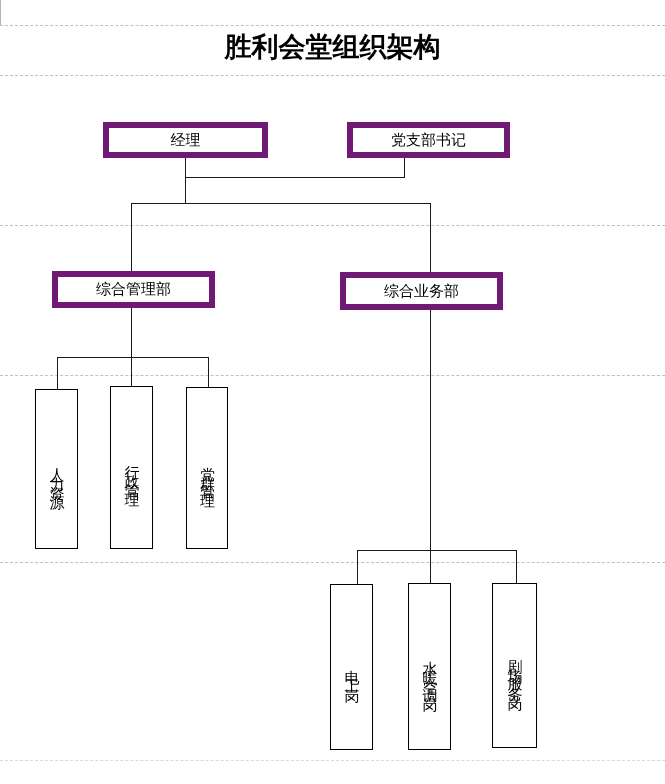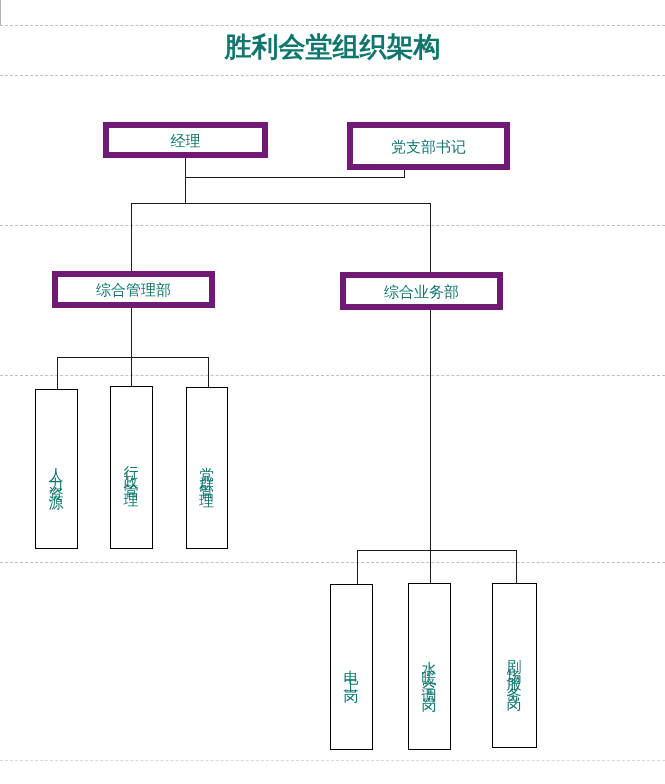--- a/index.html
+++ b/index.html
@@ -1,22 +1,22 @@
 <!DOCTYPE html>
 <html><head>
 <meta charset="utf-8">
 <style>
   html, body { margin: 0; padding: 0; background: #ffffff; }
   #page {
     position: relative;
     width: 665px;
     height: 784px;
     background: #ffffff;
-    font-family: Liberation Sans, sans-serif;
-    color: #0f766e;
+    font-family: Liberation Serif, serif;
+    color: #000000;
     overflow: hidden;
   }
   .grid {
     position: absolute;
     left: 0;
     width: 665px;
     height: 0;
     border-top: 1px dashed #c0c0c0;
   }
   .grid.light { border-top-color: #d9d9d9; }
@@ -97,21 +97,21 @@
 
   <div class="vl" style="left:430px; top:310px; height:240px"></div>
   <div class="hl" style="left:357px; top:550px; width:160px"></div>
   <div class="vl" style="left:357px; top:550px; height:34px"></div>
   <div class="vl" style="left:430px; top:550px; height:33px"></div>
   <div class="vl" style="left:516px; top:550px; height:33px"></div>
 
   <div class="hnode" style="left:103px; top:122px; width:165px; height:36px">
     <span>经理</span>
   </div>
-  <div class="hnode" style="left:347px; top:122px; width:163px; height:48px">
+  <div class="hnode" style="left:347px; top:122px; width:163px; height:36px">
     <span>党支部书记</span>
   </div>
 
   <div class="hnode" style="left:340px; top:272px; width:163px; height:38px">
     <span>综合业务部</span>
   </div>
   <div class="hnode" style="left:52px; top:271px; width:163px; height:37px">
     <span>综合管理部</span>
   </div>
 

